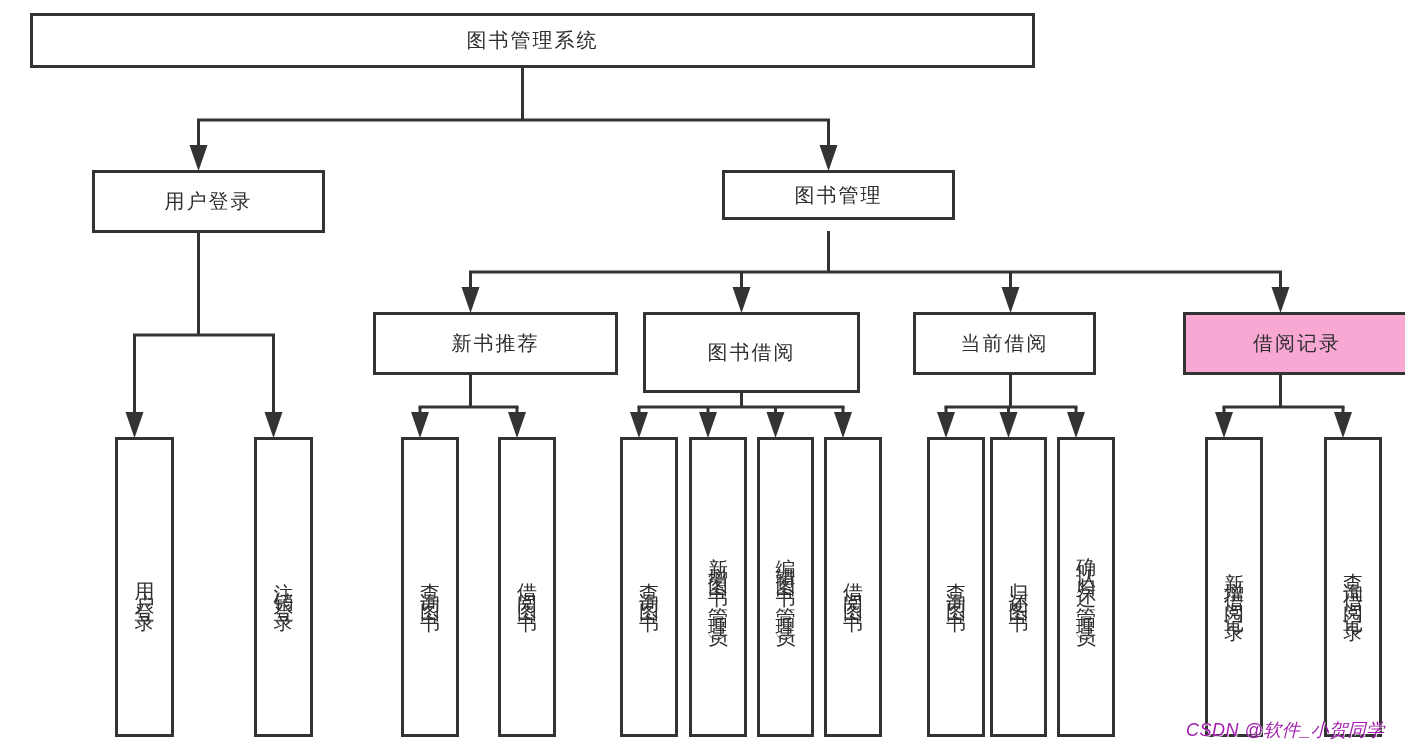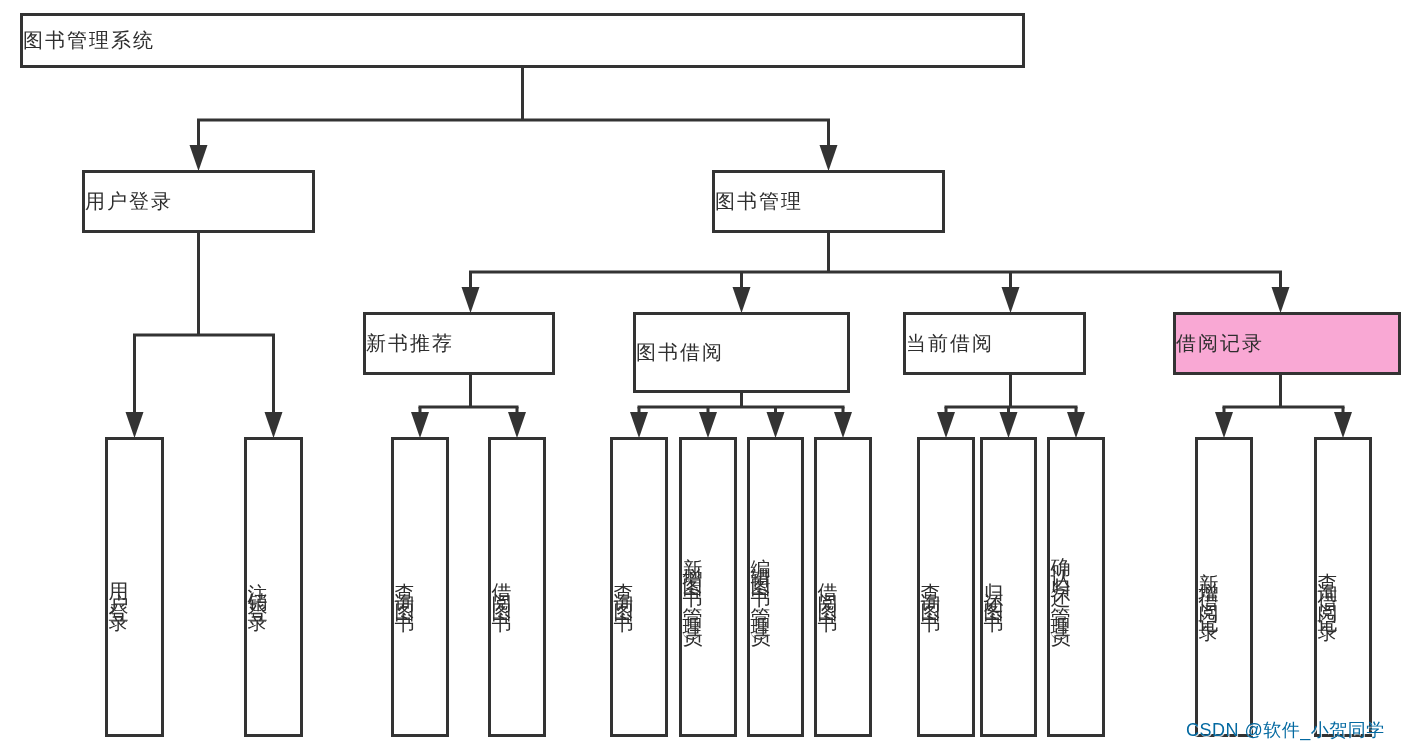--- a/index.html
+++ b/index.html
@@ -23,22 +23,23 @@
     height: 747px;
     pointer-events: none;
   }
   .node {
     position: absolute;
     box-sizing: border-box;
     border: 3px solid #333333;
     background: #ffffff;
     display: flex;
     align-items: center;
-    justify-content: flex-start;
+    justify-content: center;
     z-index: 1;
+    margin-left: 10px;
   }
   .node.h .lbl {
     font-size: 20px;
     letter-spacing: 2px;
     white-space: nowrap;
   }
   .node.v .lbl {
     writing-mode: vertical-rl;
     text-orientation: mixed;
     font-size: 20px;
@@ -108,31 +109,31 @@
       <line x1="1076" y1="407" x2="1076" y2="417" stroke="#333333" stroke-width="3"></line>
       <polygon points="1067,412 1085,412 1076,438" fill="#333333"></polygon>
       <line x1="1280.5" y1="373" x2="1280.5" y2="407" stroke="#333333" stroke-width="3"></line>
       <line x1="1222.5" y1="407" x2="1344.5" y2="407" stroke="#333333" stroke-width="3"></line>
       <line x1="1224" y1="407" x2="1224" y2="417" stroke="#333333" stroke-width="3"></line>
       <polygon points="1215,412 1233,412 1224,438" fill="#333333"></polygon>
       <line x1="1343" y1="407" x2="1343" y2="417" stroke="#333333" stroke-width="3"></line>
       <polygon points="1334,412 1352,412 1343,438" fill="#333333"></polygon>
     </svg>
 
-  <div class="watermark" style="color: #0369a1;">CSDN @软件_小贺同学</div>
+  <div class="watermark" style="color: #a21caf; font-style: italic;">CSDN @软件_小贺同学</div>
 <div class="node h" style="left: 20px; top: 13px; width: 1005px; height: 55px; border-color: rgb(51, 51, 51); border-width: 3px; background: rgb(255, 255, 255);">
       <span class="lbl" style="color: rgb(46, 46, 46);">图书管理系统</span>
     </div>
     <div class="node h" style="left: 82px; top: 170px; width: 233px; height: 63px; border-color: rgb(51, 51, 51); border-width: 3px; background: rgb(255, 255, 255);">
       <span class="lbl" style="color: rgb(46, 46, 46);">用户登录</span>
     </div>
-    <div class="node h" style="left: 712px; top: 170px; width: 233px; height: 63px; border-color: rgb(51, 51, 51); border-width: 3px; background: rgb(255, 255, 255);">
+    <div class="node h" style="left: 712px; top: 170px; width: 233px; height: 50px; border-color: rgb(51, 51, 51); border-width: 3px; background: rgb(255, 255, 255);">
       <span class="lbl" style="color: rgb(46, 46, 46);">图书管理</span>
     </div>
-    <div class="node h" style="left: 363px; top: 312px; width: 192px; height: 63px; border-color: rgb(51, 51, 51); border-width: 3px; background: rgb(255, 255, 255);">
+    <div class="node h" style="left: 363px; top: 312px; width: 245px; height: 63px; border-color: rgb(51, 51, 51); border-width: 3px; background: rgb(255, 255, 255);">
       <span class="lbl" style="color: rgb(46, 46, 46);">新书推荐</span>
     </div>
     <div class="node h" style="left: 633px; top: 312px; width: 217px; height: 81px; border-color: rgb(51, 51, 51); border-width: 3px; background: rgb(255, 255, 255);">
       <span class="lbl" style="color: rgb(46, 46, 46);">图书借阅</span>
     </div>
     <div class="node h" style="left: 903px; top: 312px; width: 183px; height: 63px; border-color: rgb(51, 51, 51); border-width: 3px; background: rgb(255, 255, 255);">
       <span class="lbl" style="color: rgb(46, 46, 46);">当前借阅</span>
     </div>
     <div class="node h" style="left: 1173px; top: 312px; width: 228px; height: 63px; border-color: rgb(51, 51, 51); border-width: 3px; background: #f9a8d4;">
       <span class="lbl" style="color: rgb(46, 46, 46);">借阅记录</span>

